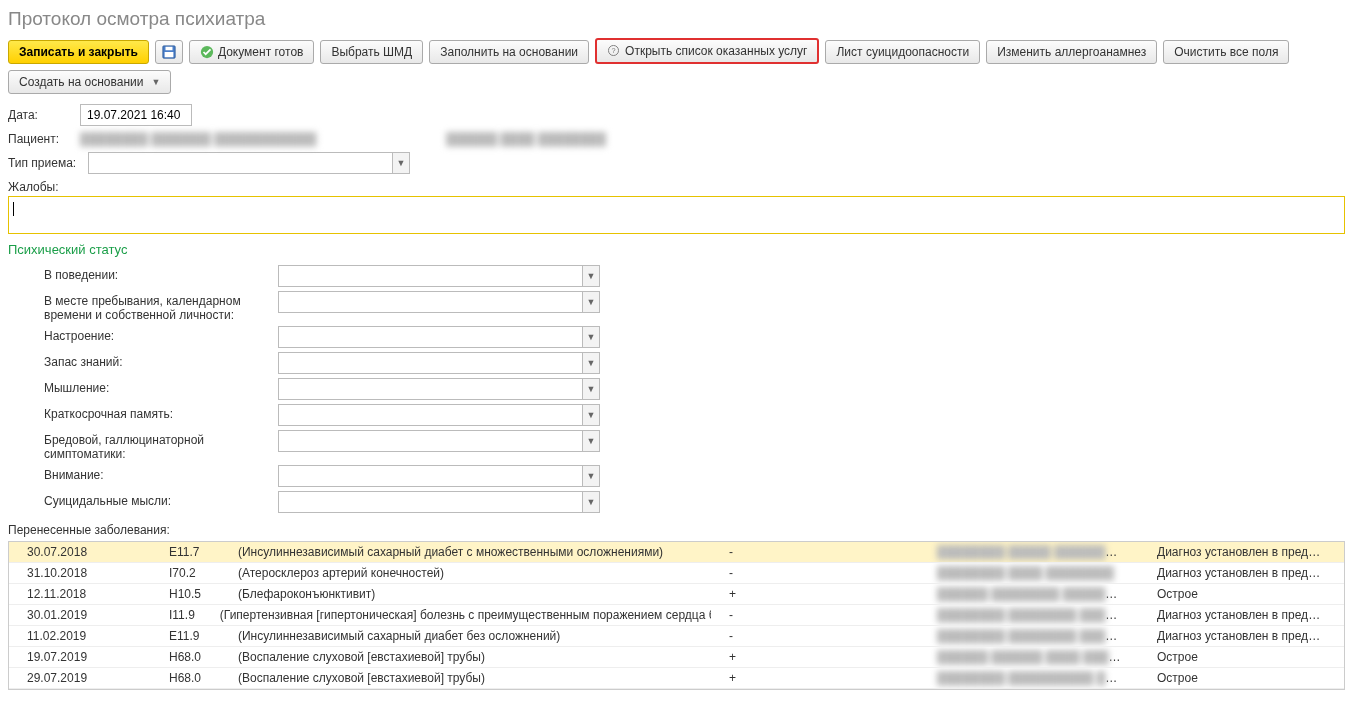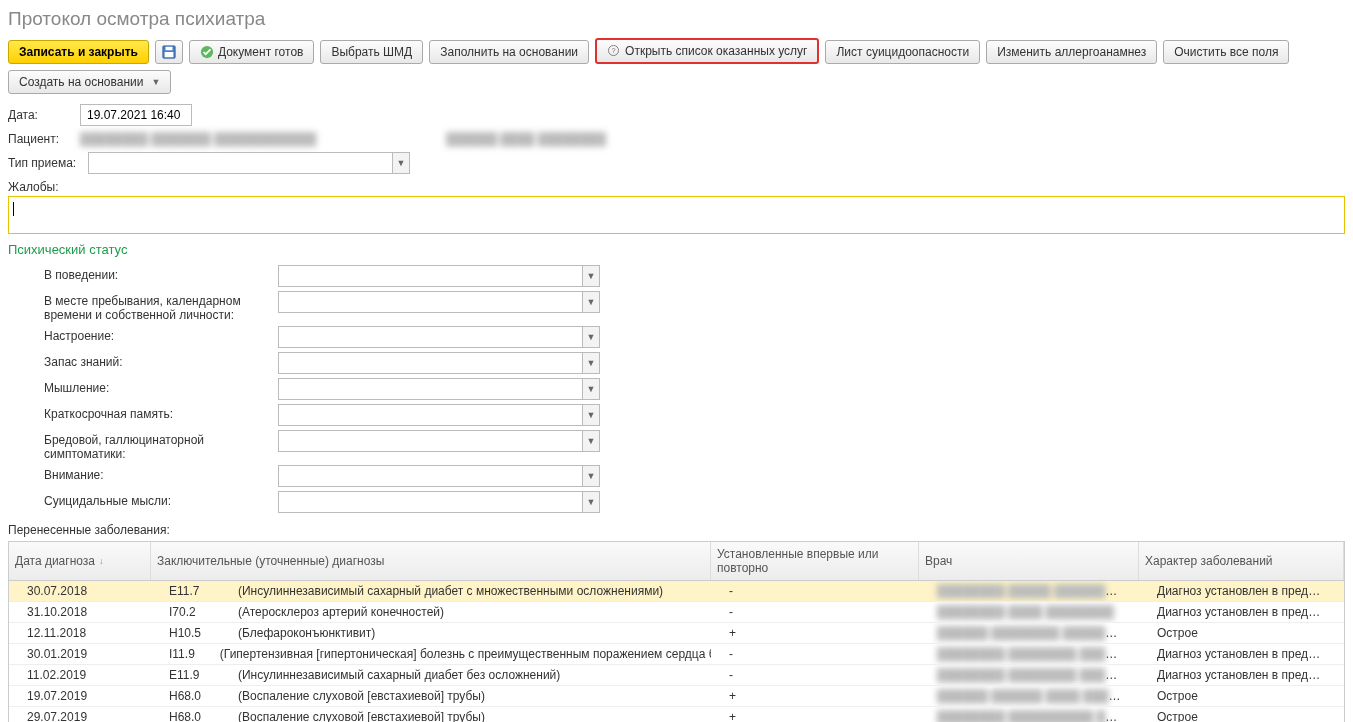--- a/index.html
+++ b/index.html
@@ -175,30 +175,20 @@
       <div class="lbl">Суицидальные мысли:</div>
       <div class="combo">
         <input class="inp" style="">
         <div class="drop">▼</div>
       </div>
     </div>
   </div>
 
 <div class="sub-label">Перенесенные заболевания:</div>
 <div class="table-wrap">
-  <div class="thead">
-    <div class="th col-date">
-      <span>Дата диагноза</span>
-      <span class="sort">↓</span>
-    </div>
-    <div class="th col-diag">Заключительные (уточненные) диагнозы</div>
-    <div class="th col-ust">Установленные впервые или повторно</div>
-    <div class="th col-doc">Врач</div>
-    <div class="th col-char">Характер заболеваний</div>
-  </div>
   <div class="tbody" id="tbody">
       <div class="tr sel">
         <div class="td col-date">30.07.2018</div>
         <div class="td col-diag">
           <span class="code">E11.7</span>
           <span>(Инсулиннезависимый сахарный диабет с множественными осложнениями)</span>
         </div>
         <div class="td col-ust">-</div>
         <div class="td col-doc"><span class="doc-blur">████████ █████ ████████</span></div>
         <div class="td col-char">Диагноз установлен в предыдущем го…</div>

